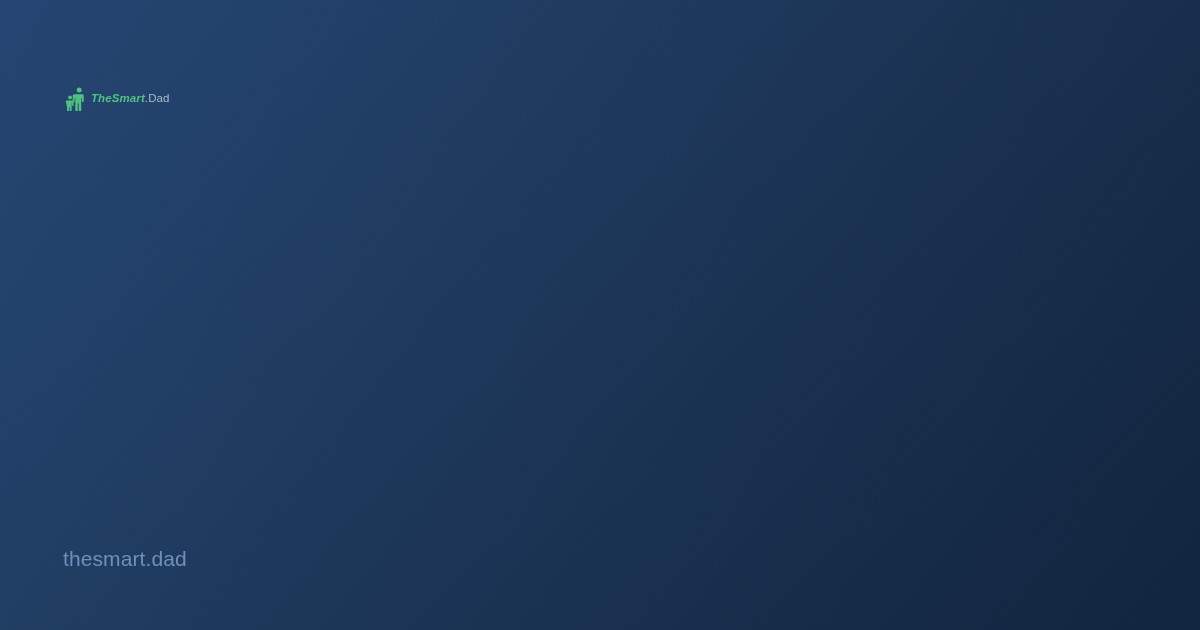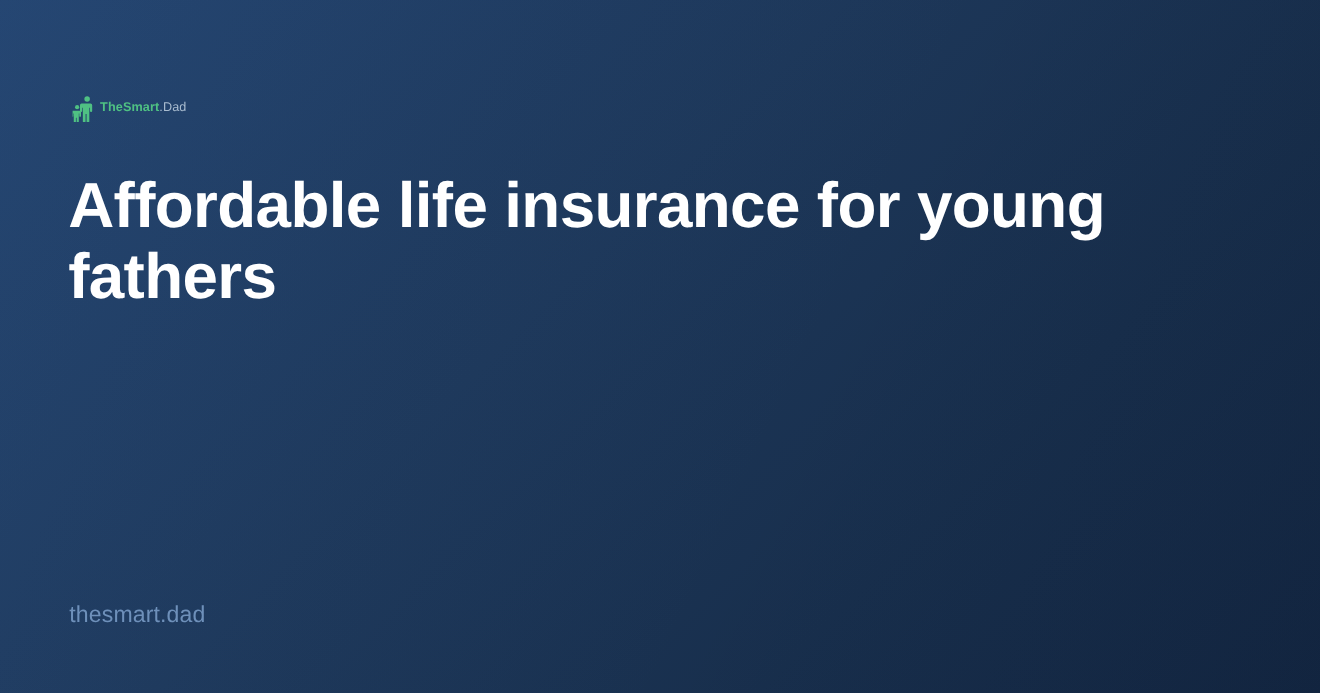--- a/index.html
+++ b/index.html
@@ -55,20 +55,21 @@
   .brand-text {
     font-size: 11.5px;
     font-weight: bold;
     letter-spacing: 0.1px;
     line-height: 1;
     white-space: nowrap;
   }
 
   .brand-text .brand-primary {
     color: #4fc183;
+    font-style: italic;
   }
 
   .brand-text .brand-suffix {
     color: #a9bccf;
     font-weight: normal;
   }
 
   .headline {
     position: absolute;
     left: 62px;
@@ -107,17 +108,16 @@
       <path d="M10.1 7.2 h6.2 a1.5 1.5 0 0 1 1.5 1.5 v5.2 a1.0 1.0 0 0 1 -2.0 0 v-3.0 h-0.6 v12.4 a1.25 1.25 0 0 1 -2.5 0 v-6.7 h-0.9 v6.7 a1.25 1.25 0 0 1 -2.5 0 v-12.4 h-0.6 v3.0 a1.0 1.0 0 0 1 -2.0 0 v-5.2 a1.5 1.5 0 0 1 1.5 -1.5 z" fill="#4fc183"></path>
 
       <circle cx="4.1" cy="10.4" r="1.9" fill="#4fc183"></circle>
       <path d="M1.7 13.6 h4.8 a1.15 1.15 0 0 1 1.15 1.15 v3.6 a0.78 0.78 0 0 1 -1.56 0 v-2.1 h-0.45 v8.0 a0.98 0.98 0 0 1 -1.96 0 v-4.3 h-0.66 v4.3 a0.98 0.98 0 0 1 -1.96 0 v-8.0 h-0.45 v2.1 a0.78 0.78 0 0 1 -1.56 0 v-3.6 a1.15 1.15 0 0 1 1.15 -1.15 z" fill="#4fc183"></path>
     </svg>
     <span class="brand-text">
       <span class="brand-primary">TheSmart</span><span class="brand-suffix">.Dad</span>
     </span>
   </div>
 
-  <h1 class="headline">Affordable life insurance for young fathers</h1>
 
   <div class="footer-url">thesmart.dad</div>
 
 </div>
 
 </body></html>

